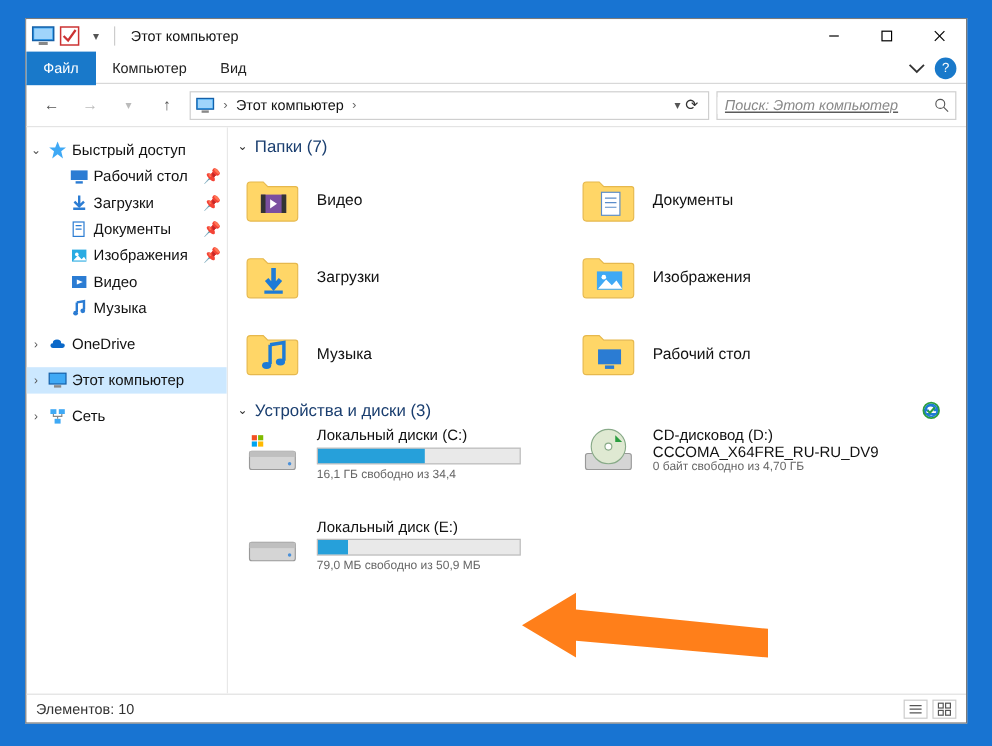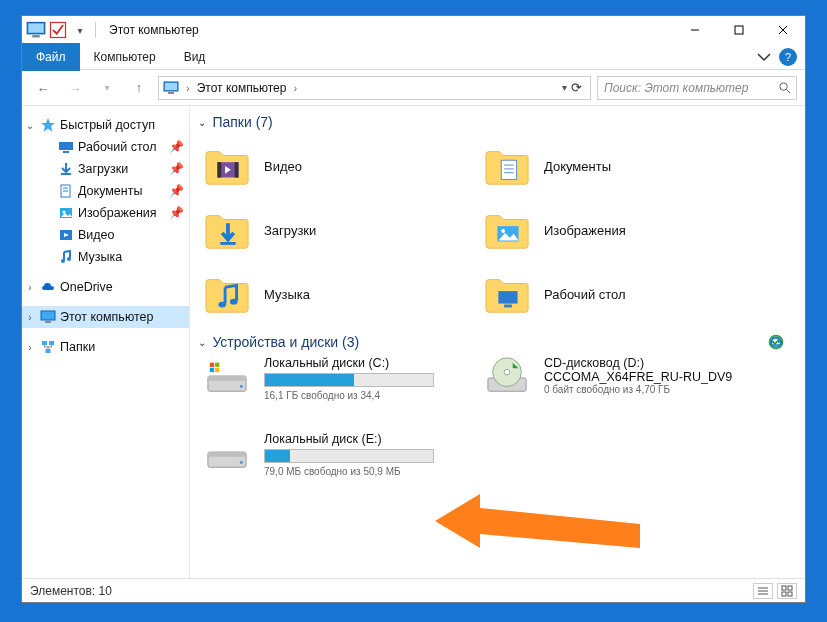--- a/index.html
+++ b/index.html
@@ -25,21 +25,21 @@
   .navbar { height:36px; border-bottom:1px solid #e4e4e4; display:flex; align-items:center; padding:0 8px; gap:6px; font-size:13px;}
   .nav-btn { width:26px; height:26px; display:flex; align-items:center; justify-content:center; color:#555; }
   .nav-btn.disabled { color:#bbb; }
   .addr { flex:1; height:24px; border:1px solid #cfcfcf; display:flex; align-items:center; padding:0 4px; gap:4px;}
   .addr .chev { color:#666; font-size:11px; padding:0 3px;}
   .addr .seg { font-size:12px; color:#111; }
   .addr svg.monitor { width:16px; height:16px; }
   .addr .spacer { flex:1; }
   .addr-end { display:flex; align-items:center; gap:4px; padding:0 4px;}
   .searchbox { width:200px; height:24px; border:1px solid #cfcfcf; display:flex; align-items:center;}
-  .searchbox input { border:none; outline:none; flex:1; font-size:12px; padding:0 6px; color:#333; width:100%;}
+  .searchbox input { border:none; outline:none; flex:1; font-size:12px; padding:0 6px; color:#333; width:100%;text-decoration:underline;}
   .searchbox input::placeholder{ color:#888; font-style:italic;}
   .searchbox .mag { width:24px; display:flex; align-items:center; justify-content:center; color:#555;}
   
   .body { flex:1; display:flex; overflow:hidden; }
   .sidebar { width:168px; border-right:1px solid #e8e8e8; padding:8px 0; font-size:12.5px; overflow:auto;}
   .tree-item { display:flex; align-items:center; height:22px; padding:0 6px 0 2px; gap:4px; }
   .tree-item.selected { background:#cce8ff; }
   .tree-caret { width:12px; text-align:center; color:#555; font-size:10px; cursor:pointer;}
   .tree-icon { width:16px; height:16px; display:flex; align-items:center; justify-content:center;}
   .tree-label { flex:1; white-space:nowrap; overflow:hidden; text-overflow:ellipsis; color:#111;}
@@ -267,21 +267,21 @@
       <div class="tree-item">
         <span class="tree-caret">›</span>
         <span class="tree-icon">
             <svg viewBox="0 0 16 16">
               <rect x="2" y="2" width="5" height="4" fill="#3fa9f5"></rect>
               <rect x="9" y="2" width="5" height="4" fill="#3fa9f5"></rect>
               <rect x="5.5" y="10" width="5" height="4" fill="#3fa9f5"></rect>
               <path d="M4.5 6 V8 H11.5 V6 M8 8 V10" stroke="#888" fill="none"></path>
             </svg>
           </span>
-        <span class="tree-label">Папки</span>
+        <span class="tree-label">Сеть</span>
       </div>
     </div>
 
     <div class="content">
       <div class="grp-head">
         <span class="caret">⌄</span>
         <span>Папки (7)</span>
       </div>
       <div class="folders" id="folders-grid">
           <div class="folder-item">

